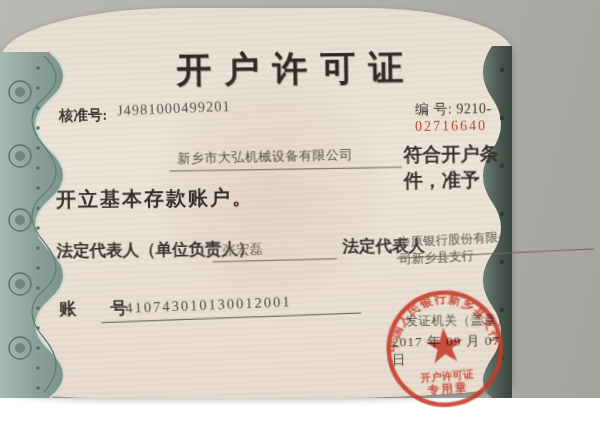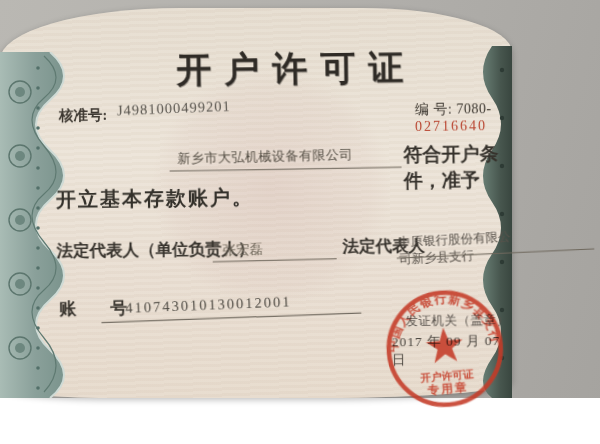--- a/index.html
+++ b/index.html
@@ -125,21 +125,21 @@
 
     <div class="content">
 
       <h1 class="title">开户许可证</h1>
 
       <span class="approval-label lbl">核准号:</span>
       <span class="approval-value">J4981000499201</span>
 
       <div class="serial">
         <span>编 号:</span>
-        <span>7080-</span>
+        <span>9210-</span>
         <span class="red">02716640</span>
       </div>
 
       <span class="company-name">新乡市大弘机械设备有限公司</span>
       <div class="rule company-rule"></div>
       <span class="review-suffix">符合开户条件，准予</span>
 
       <span class="sentence">开立基本存款账户。</span>
 
       <span class="rep-label">法定代表人（单位负责人）</span>

